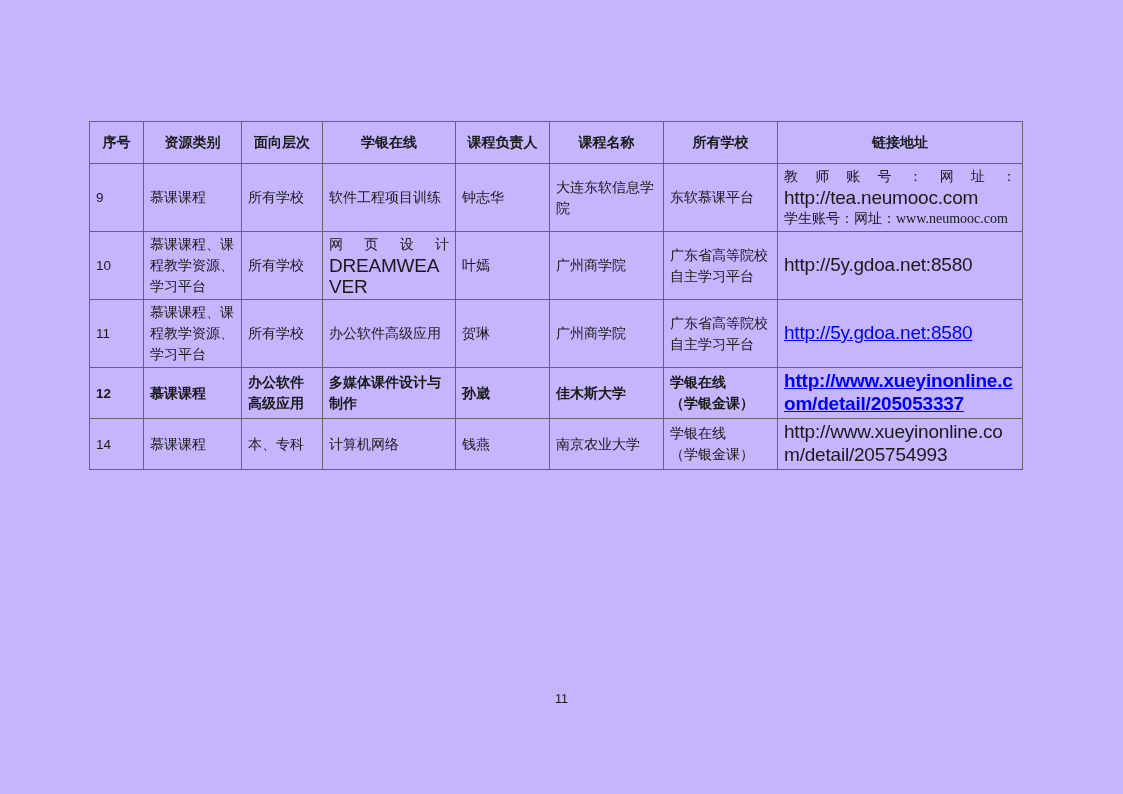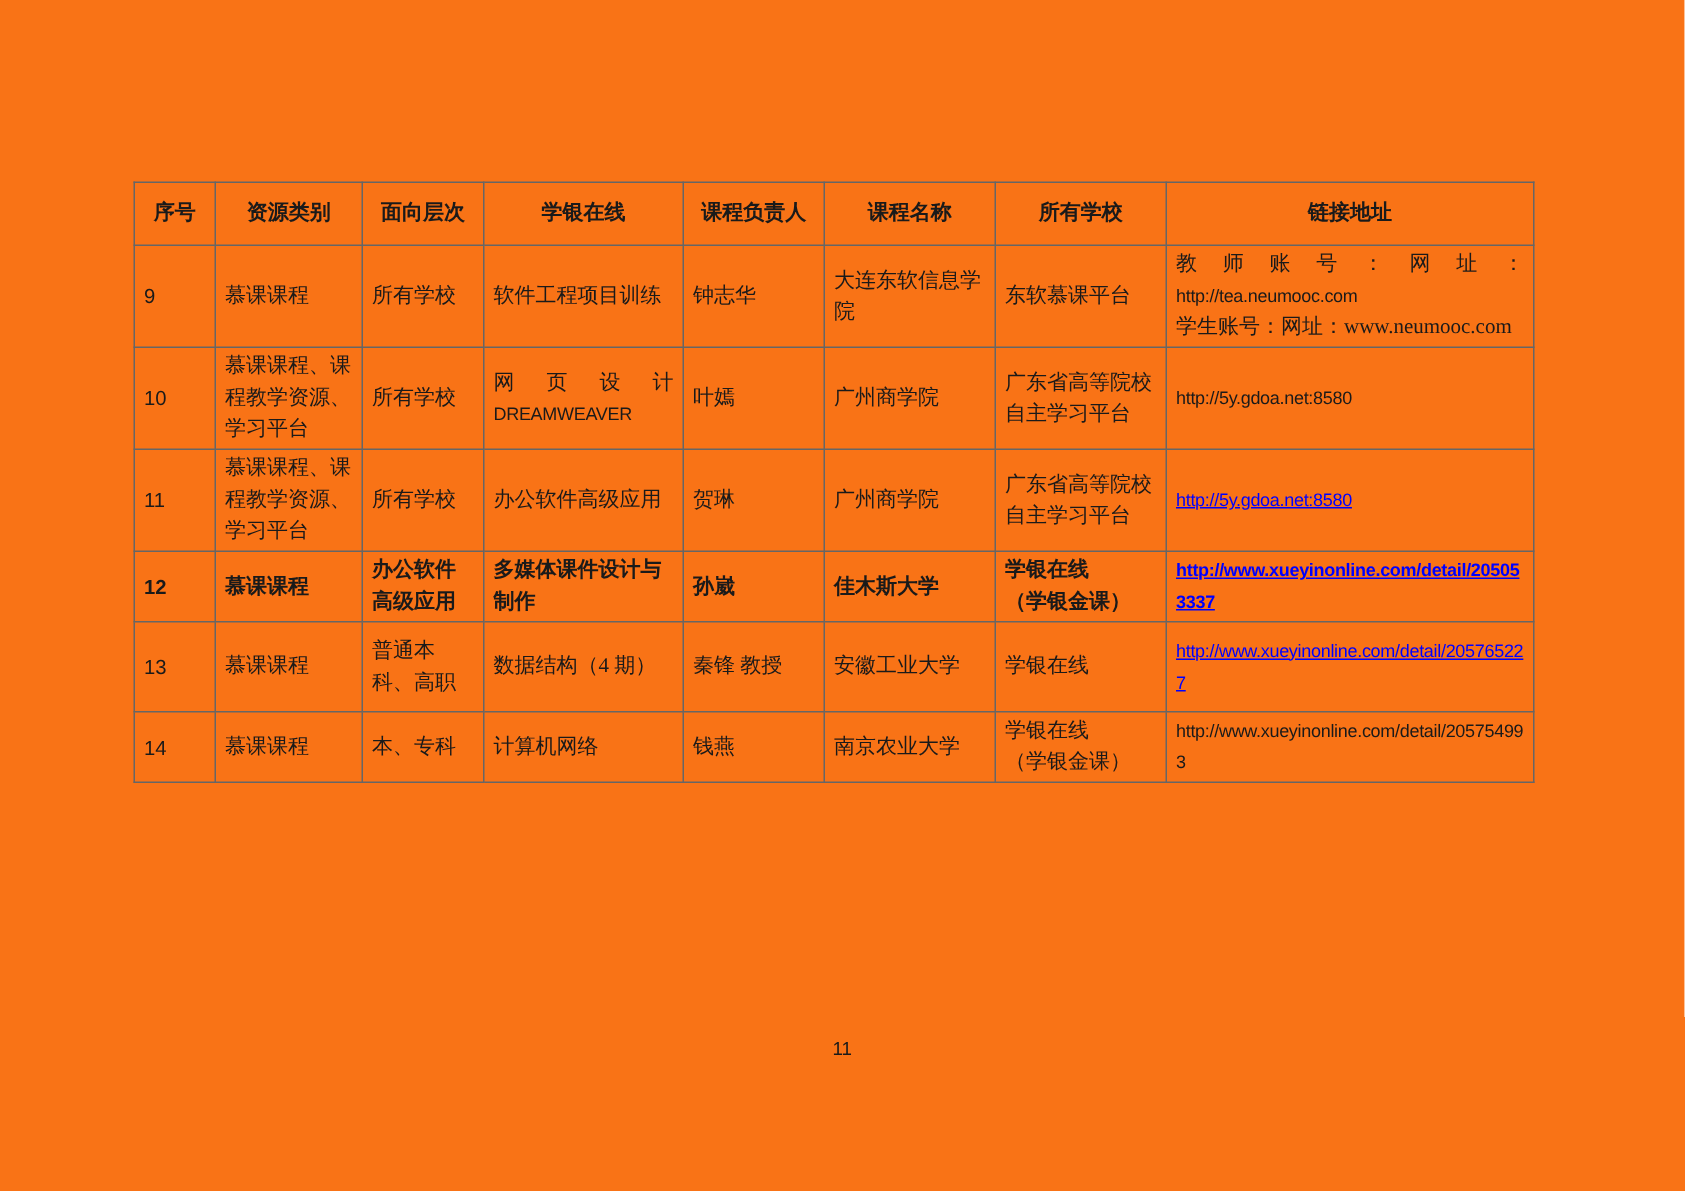--- a/index.html
+++ b/index.html
@@ -6,21 +6,21 @@
     --hyperlink: #0000ff;
     --border: #666666;
     --text: #1a1a1a;
   }
   * { box-sizing: border-box; margin: 0; padding: 0; }
   html, body { background: #ffffff; }
   .page {
     position: relative;
     width: 1123px;
     height: 794px;
-    background: #f97316;
+    background: #c4b5fd;
     overflow: hidden;
     font-family: "Liberation Serif", serif;
     color: var(--text);
   }
   table.doc-table {
     position: absolute;
     left: 89px;
     top: 121px;
     width: 933px;
     border-collapse: collapse;
@@ -47,21 +47,21 @@
   tr.h60 { height: 60px; }
   tr.h45 { height: 45px; }
   tr.h44 { height: 44px; font-weight: bold; }
   td.num {
     font-family: "Liberation Sans", sans-serif;
     font-size: 13.5px;
   }
   .jl { text-align: justify; text-align-last: justify; }
   .url {
     font-family: "Liberation Sans", sans-serif;
-    font-size: 12px;
+    font-size: 19px;
     letter-spacing: -0.2px;
     overflow-wrap: break-word;
     word-wrap: break-word;
   }
   a.hyperlink {
     color: var(--hyperlink);
     text-decoration: underline;
     cursor: pointer;
   }
   .center { text-align: center; }
@@ -159,32 +159,20 @@
         <td>佳木斯大学</td>
         <td class="center">
           <div>学银在线</div>
           <div>（学银金课）</div>
         </td>
         <td>
           <a class="url hyperlink">http://www.xueyinonline.com/detail/205053337</a>
         </td>
       </tr>
 
-      <tr class="h60">
-        <td class="num">13</td>
-        <td>慕课课程</td>
-        <td>普通本科、高职</td>
-        <td>数据结构（4 期）</td>
-        <td>秦锋 教授</td>
-        <td>安徽工业大学</td>
-        <td>学银在线</td>
-        <td>
-          <a class="url hyperlink">http://www.xueyinonline.com/detail/205765227</a>
-        </td>
-      </tr>
 
       <tr class="h45">
         <td class="num">14</td>
         <td>慕课课程</td>
         <td>本、专科</td>
         <td>计算机网络</td>
         <td>钱燕</td>
         <td>南京农业大学</td>
         <td class="center">
           <div>学银在线</div>

